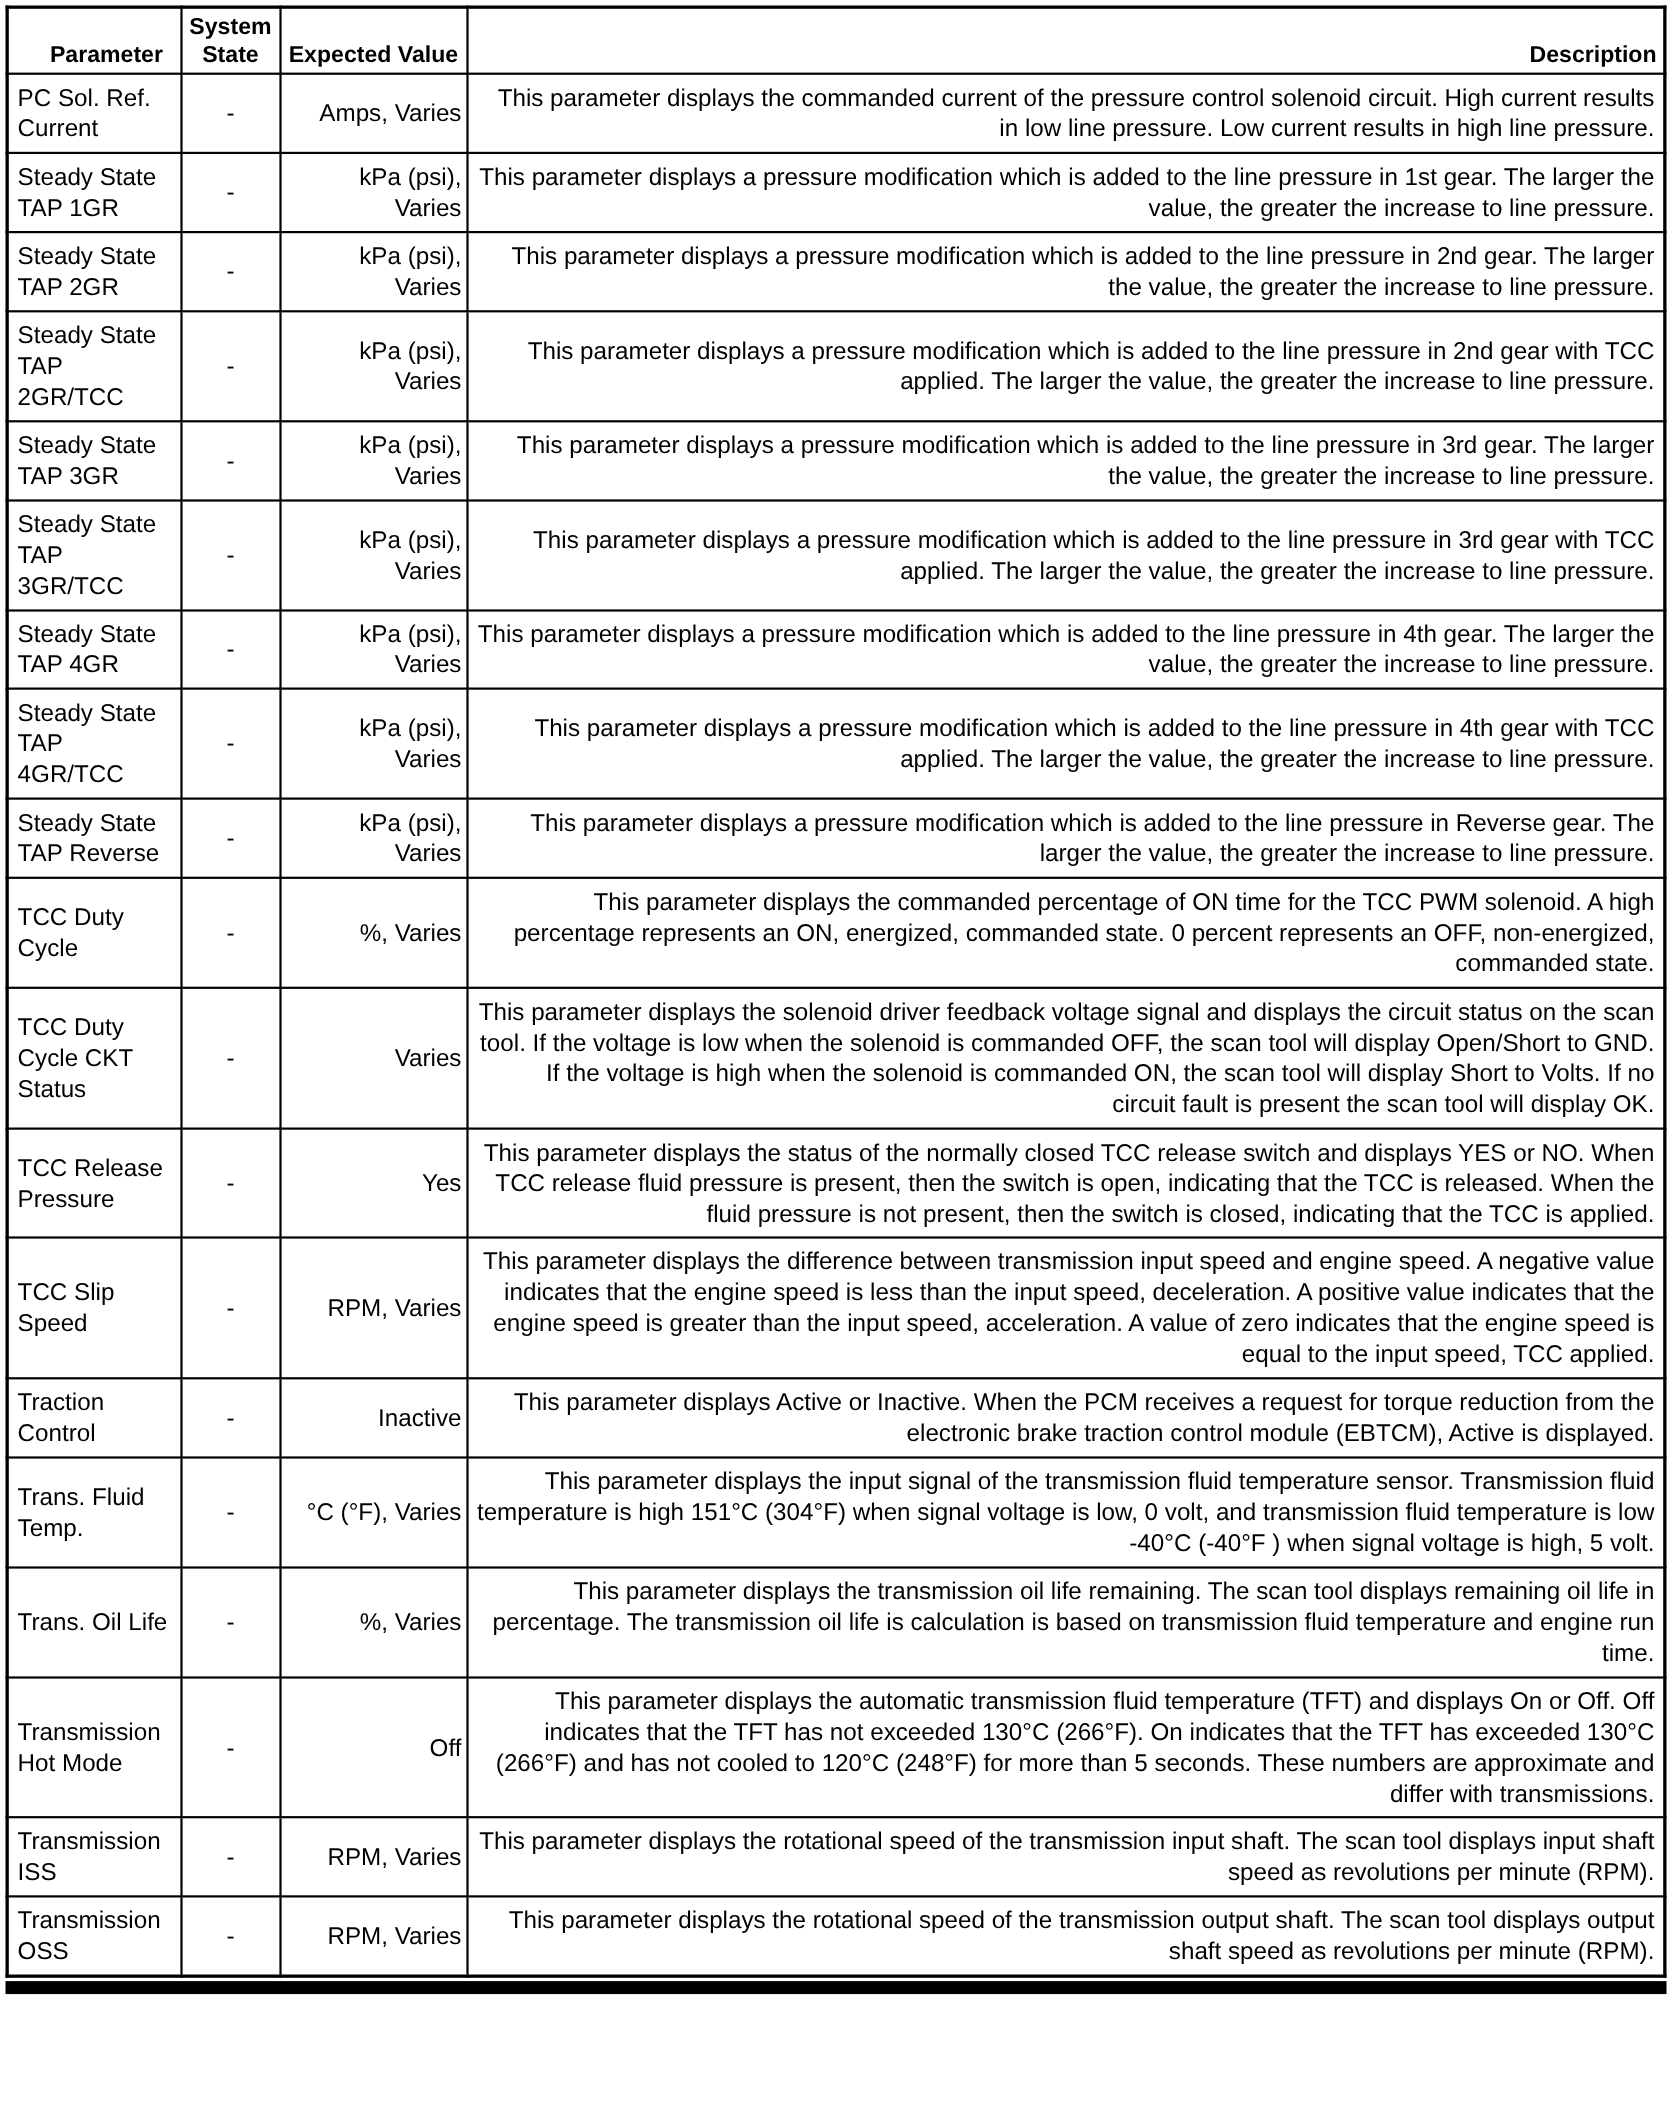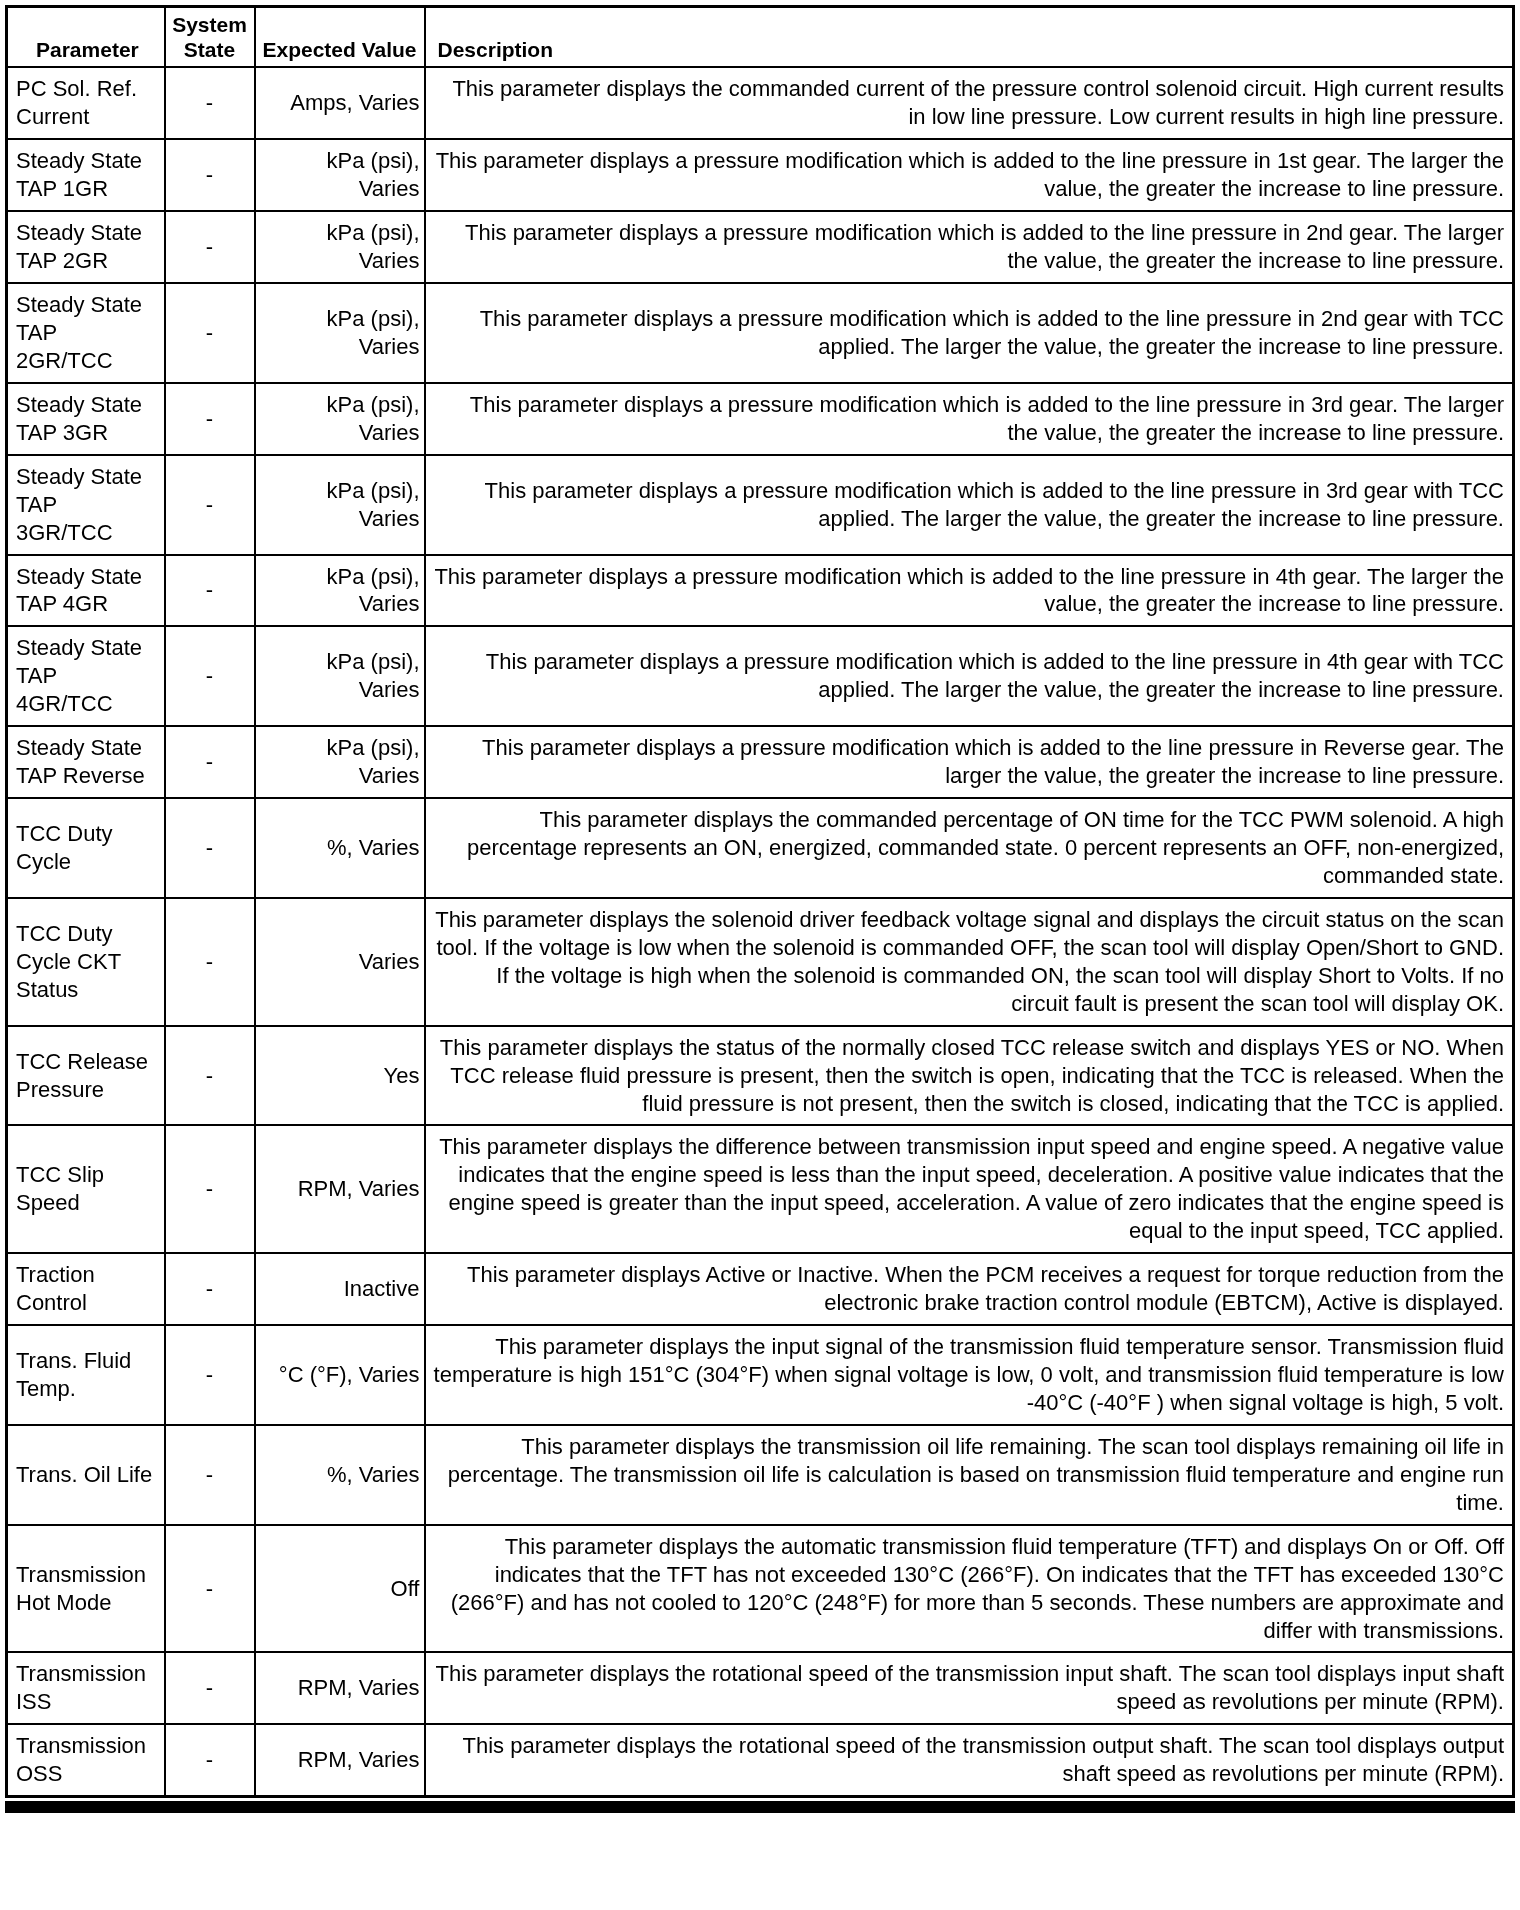--- a/index.html
+++ b/index.html
@@ -27,24 +27,24 @@
     overflow-wrap: break-word;
   }
   th {
     font-weight: bold;
     font-size: 21px;
     line-height: 1.2;
     vertical-align: bottom;
     padding: 4px 6px;
     background: #ffffff;
   }
-  th.h-param    { text-align: left; padding-left: 28px; }
+  th.h-param    { text-align: center; padding-left: 28px; }
   th.h-state    { text-align: center; border-radius: 11px; }
   th.h-expected { white-space: nowrap; }
-  th.h-desc     { text-align: left; padding-left: 12px; }
+  th.h-desc     { text-align: right; padding-left: 12px; }
   td {
     font-size: 22px;
     line-height: 1.27;
     vertical-align: middle;
     padding: 7px 8px;
   }
   td.cell-param    { text-align: left; }
   td.cell-state    { text-align: center; }
   td.cell-expected { text-align: right; padding-left: 20px; padding-right: 4px; margin-top: 48px; }
   td.cell-desc     { text-align: right; }

